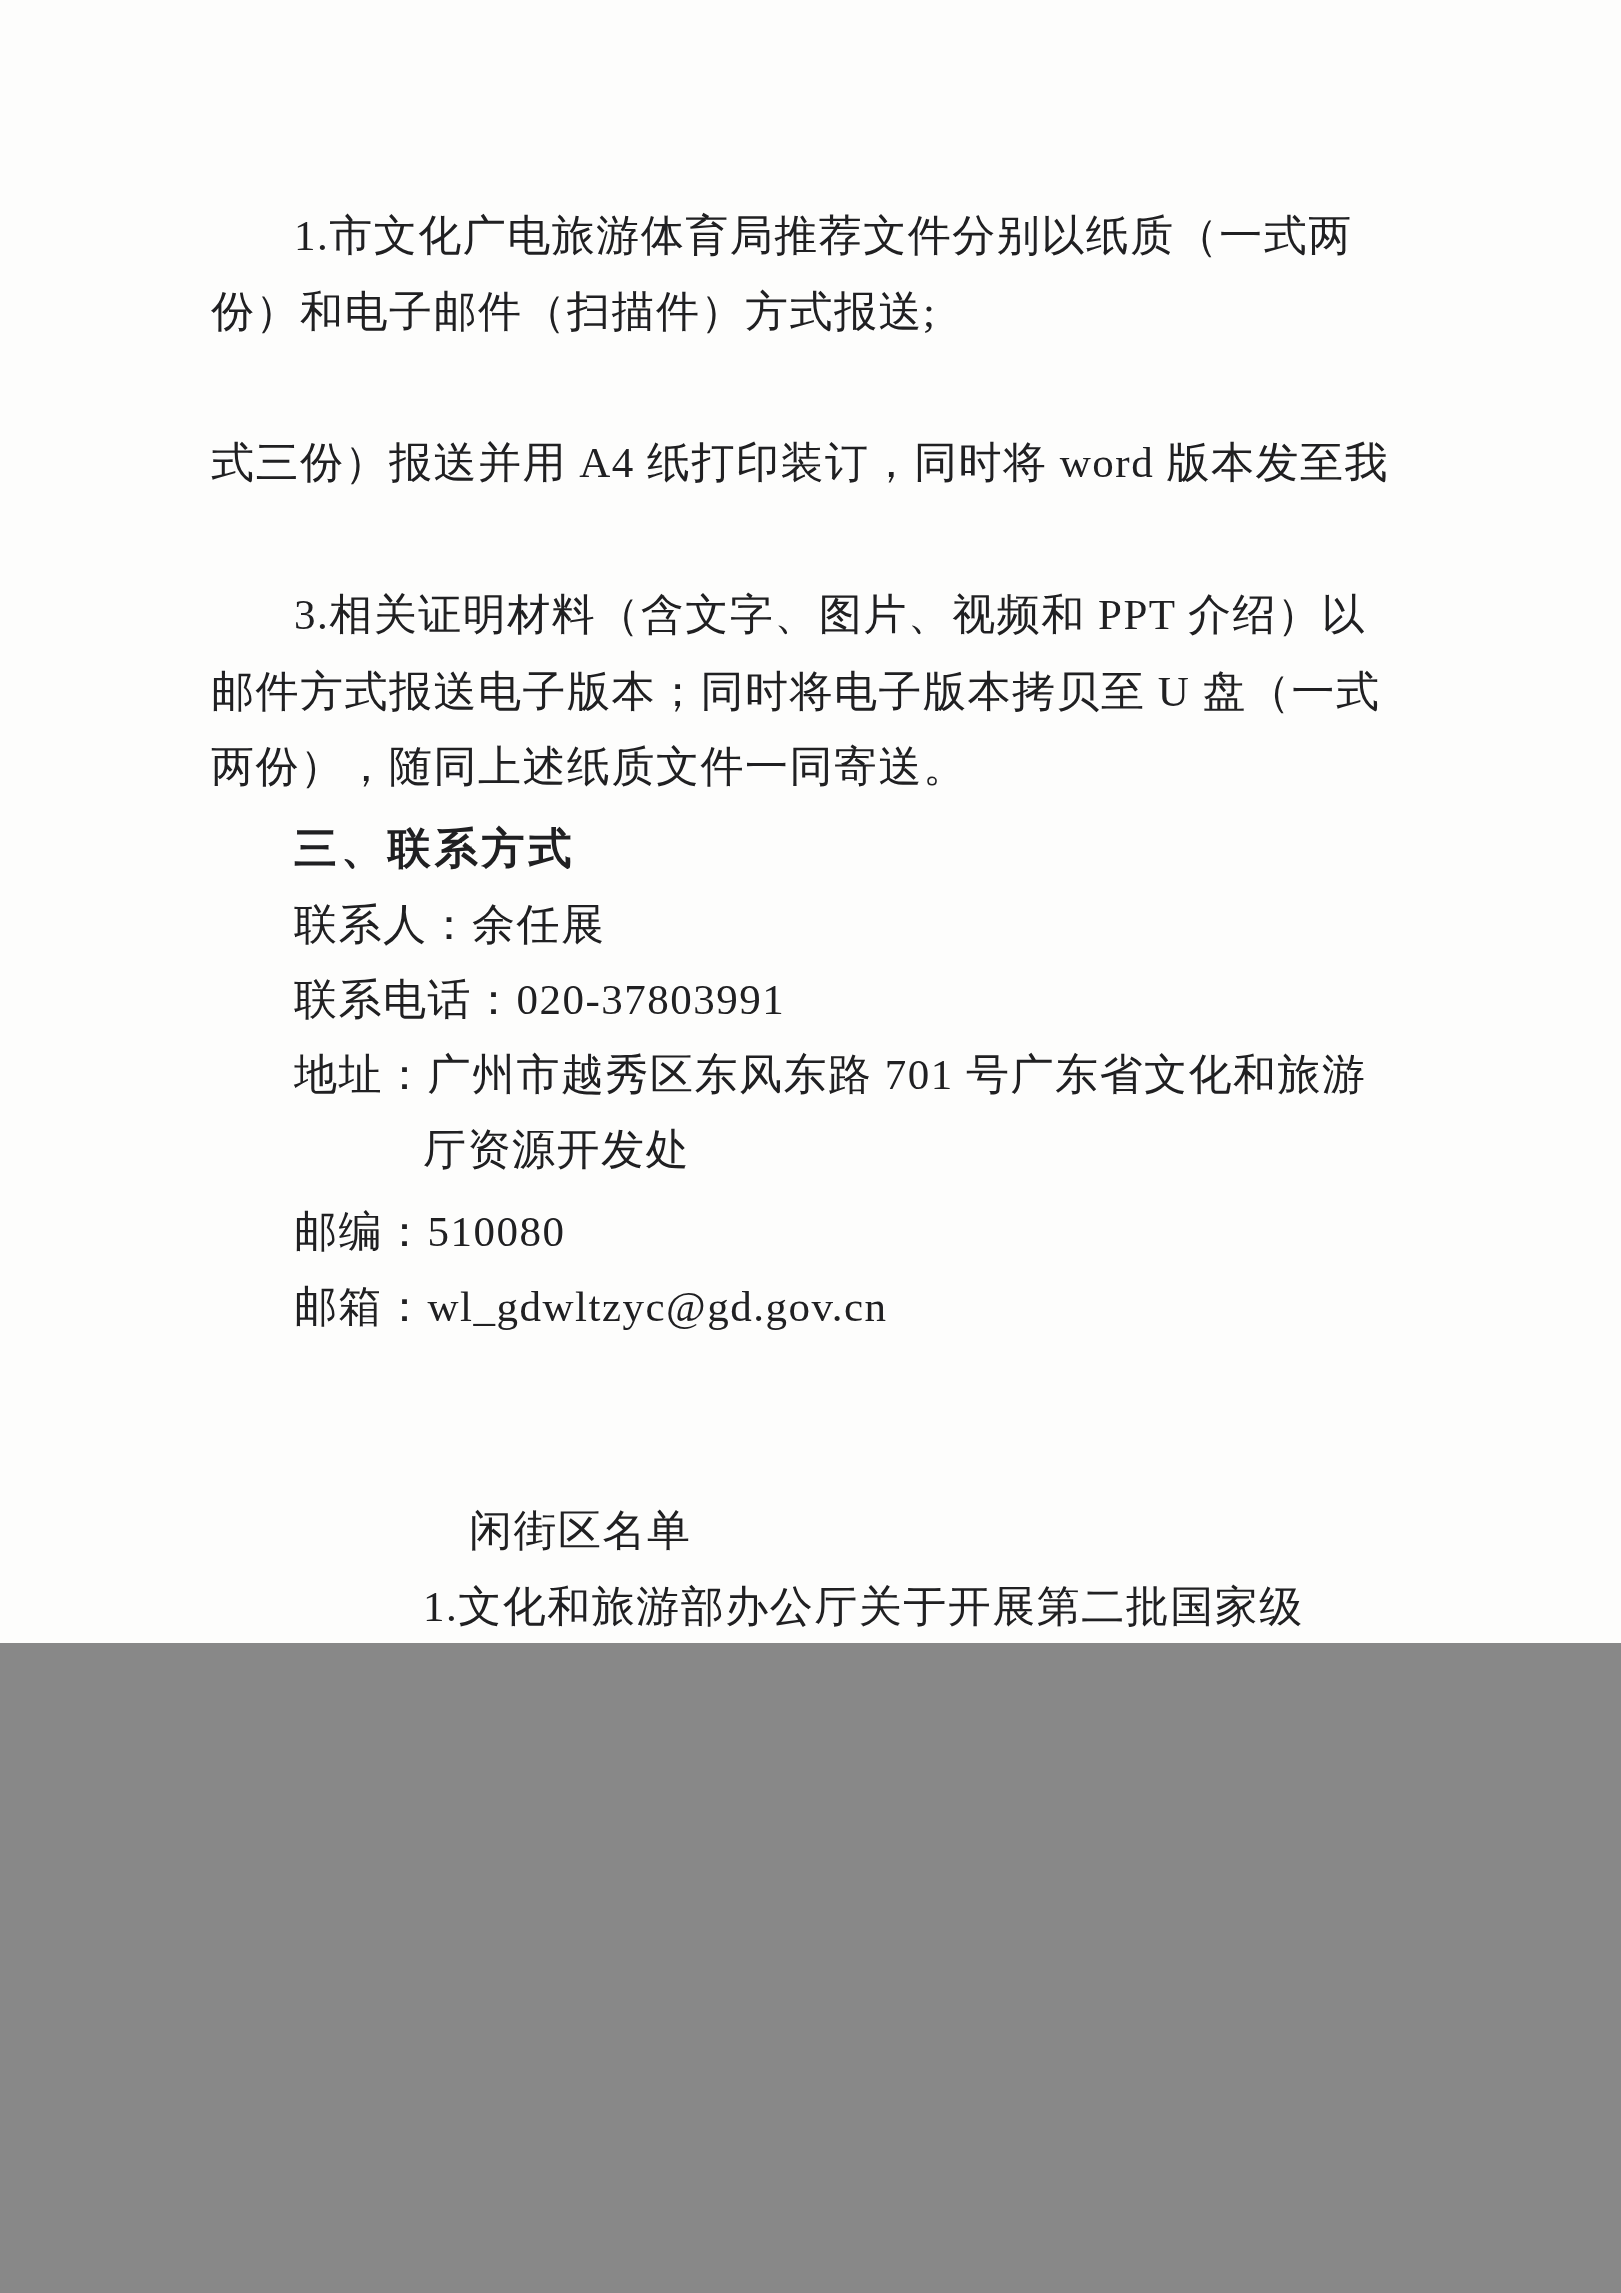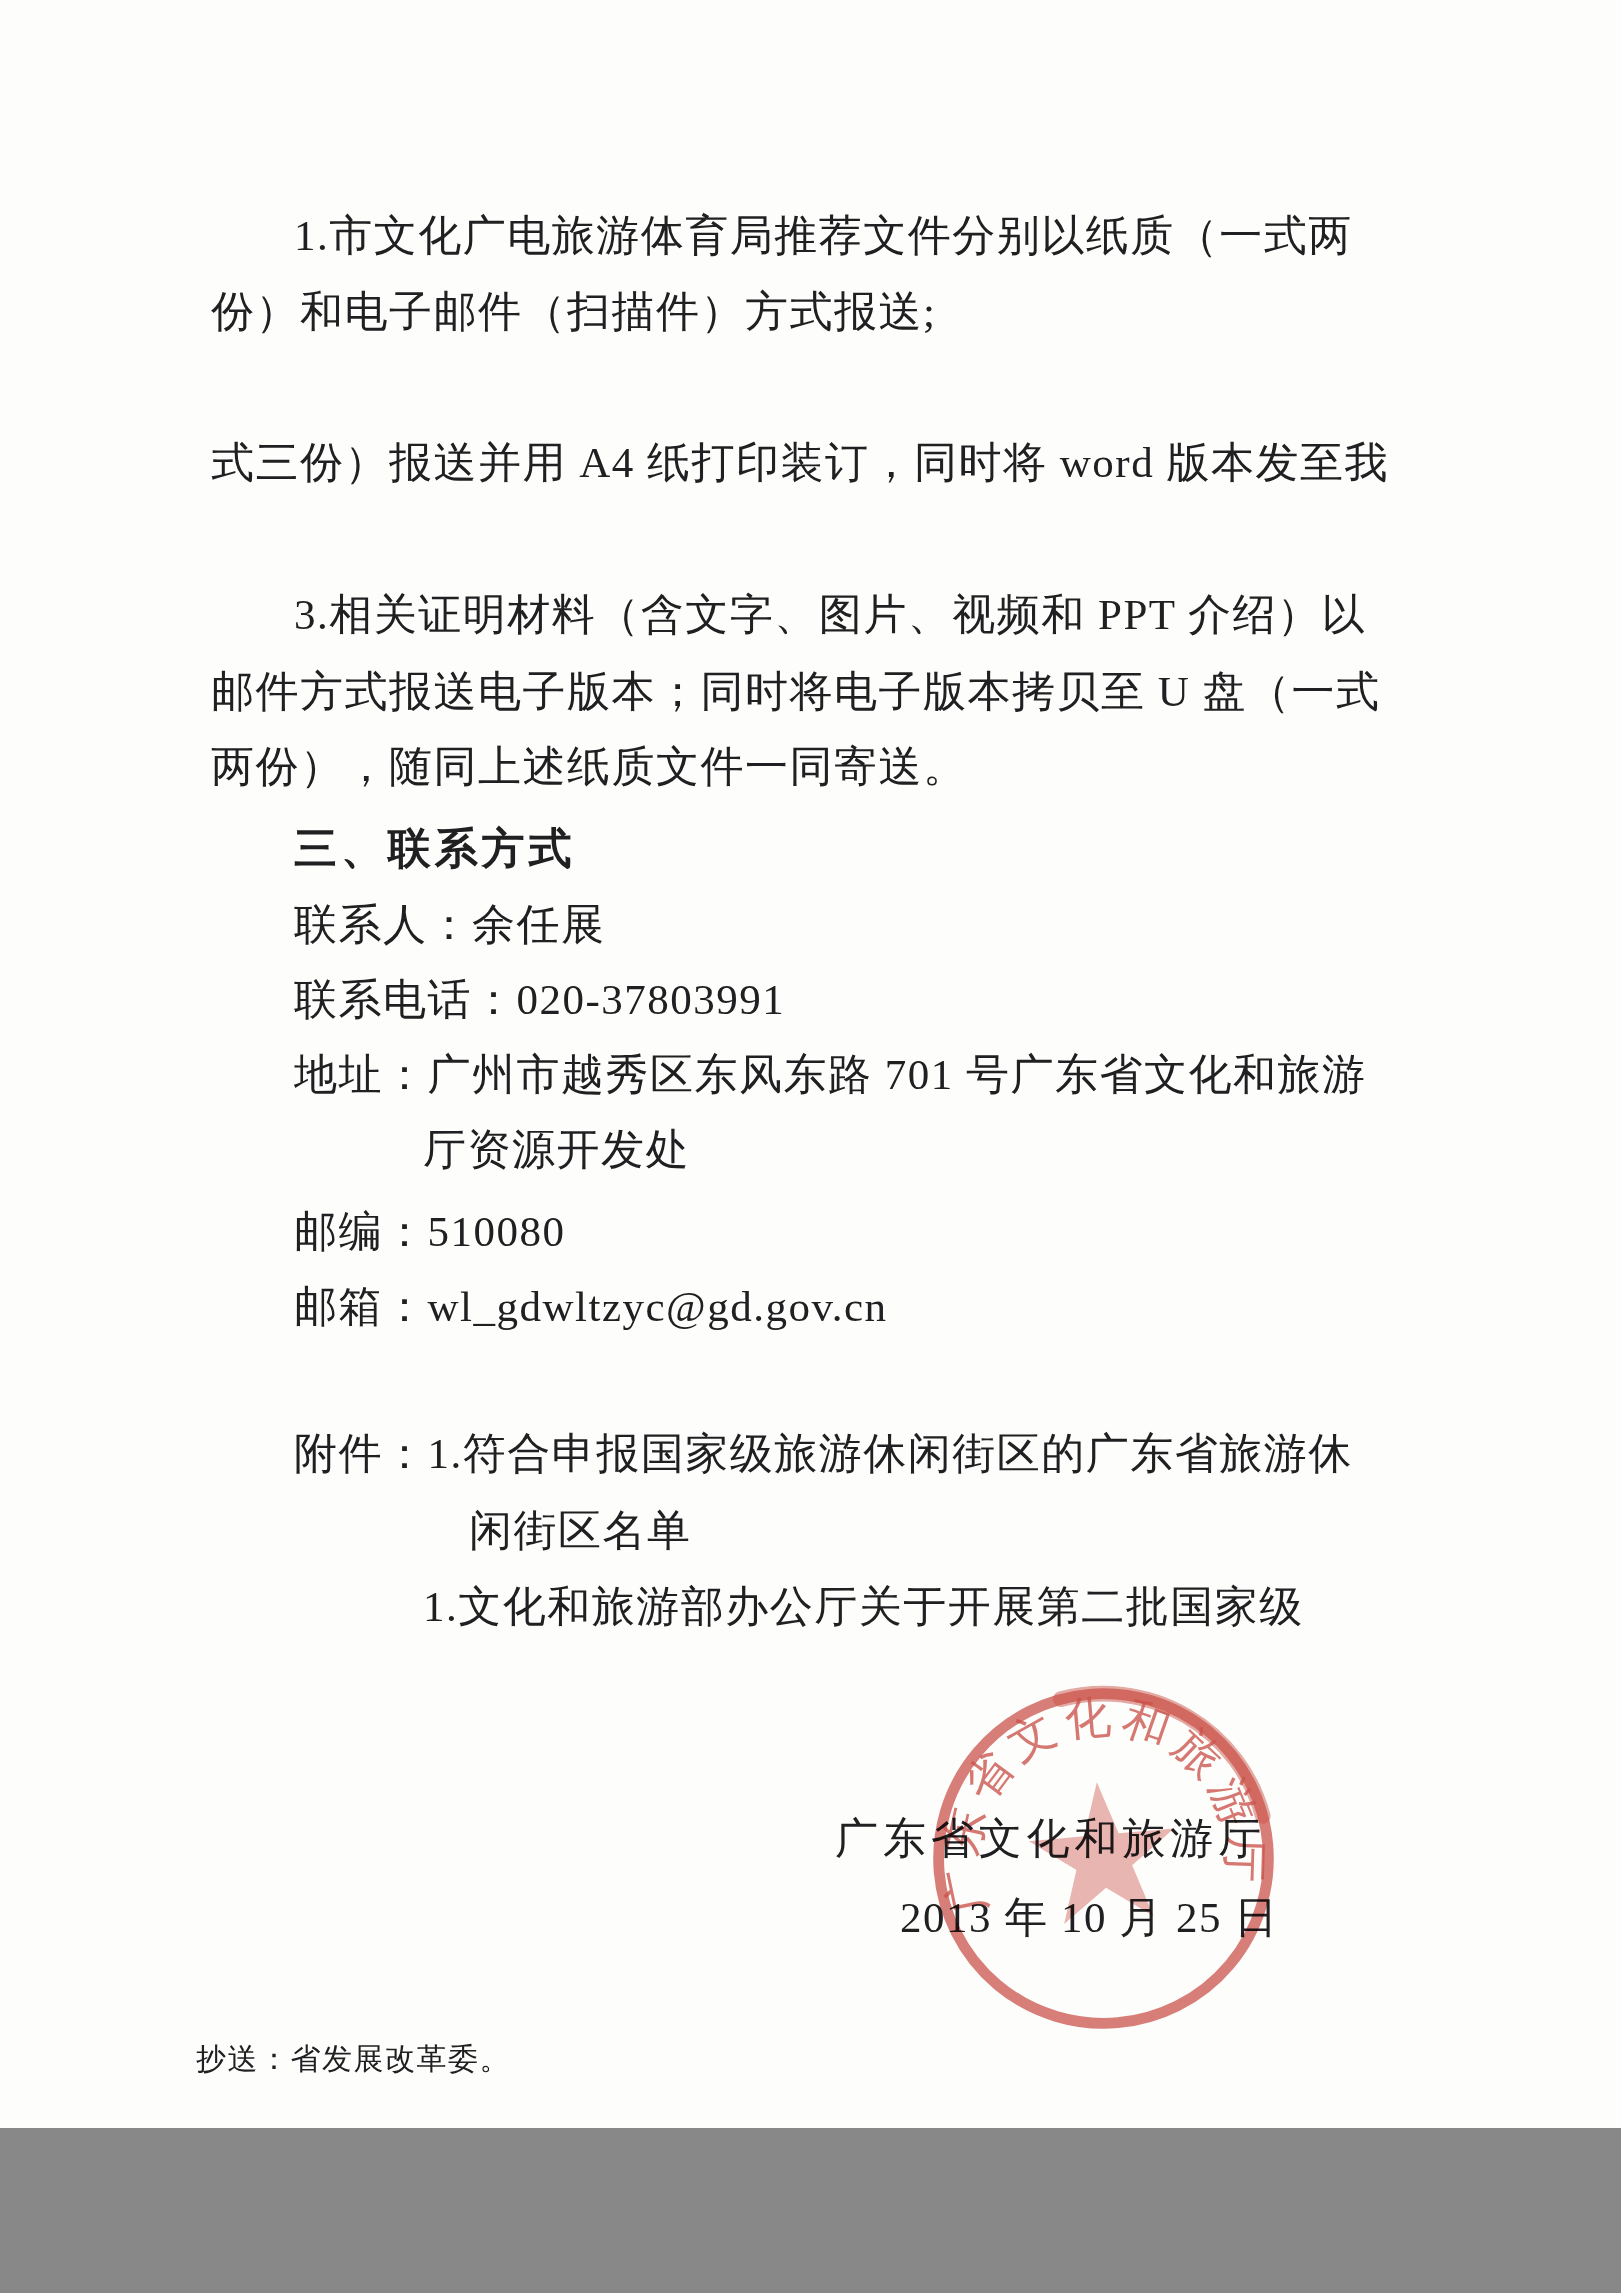--- a/index.html
+++ b/index.html
@@ -1,18 +1,18 @@
 <!DOCTYPE html>
 <html><head>
 <meta charset="utf-8">
 <style>
   html,body{margin:0;padding:0;background:#888;}
   .page{
     position:relative;
-    width:1621px;height:2128px;
+    width:1621px;height:1643px;
     margin:0 auto;
     background:#fdfdfc;
     overflow:hidden;
     font-family:"Liberation Serif","DejaVu Serif",serif;
     color:#1d1d1f;
   }
   .line{
     position:absolute;
     font-size:43px;
     line-height:55px;
@@ -54,21 +54,20 @@
 
   <div class="line heading" style="left:294px;top:821px;">三、联系方式</div>
 
   <div class="line" style="left:294px;top:897px;">联系人：余任展</div>
   <div class="line" style="left:294px;top:972px;">联系电话：020-37803991</div>
   <div class="line" style="left:294px;top:1047px;">地址：广州市越秀区东风东路 701 号广东省文化和旅游</div>
   <div class="line" style="left:423px;top:1122px;">厅资源开发处</div>
   <div class="line" style="left:294px;top:1204px;">邮编：510080</div>
   <div class="line" style="left:294px;top:1279px;">邮箱：wl_gdwltzyc@gd.gov.cn</div>
 
-  <div class="line" style="left:294px;top:1426px;">附件：1.符合申报国家级旅游休闲街区的广东省旅游休</div>
   <div class="line" style="left:469px;top:1503px;">闲街区名单</div>
   <div class="line" style="left:423px;top:1579px;">1.文化和旅游部办公厅关于开展第二批国家级</div>
 
   <div class="line sig" style="left:835px;top:1811px;">广东省文化和旅游厅</div>
   <div class="line" style="left:900px;top:1890px;">2013 年 10 月 25 日</div>
 
   <div class="seal">
     <svg width="369" height="369" viewBox="0 0 376 376">
       <circle cx="188" cy="188" r="168" fill="none" stroke-width="11" opacity="0.75" stroke="#c8453c"></circle>
       <path d="M 158.8,22.5 A 168,168 0 0 1 353.4,158.8" fill="none" stroke-width="16" opacity="0.5" stroke-linecap="round" stroke="#c8453c"></path>

